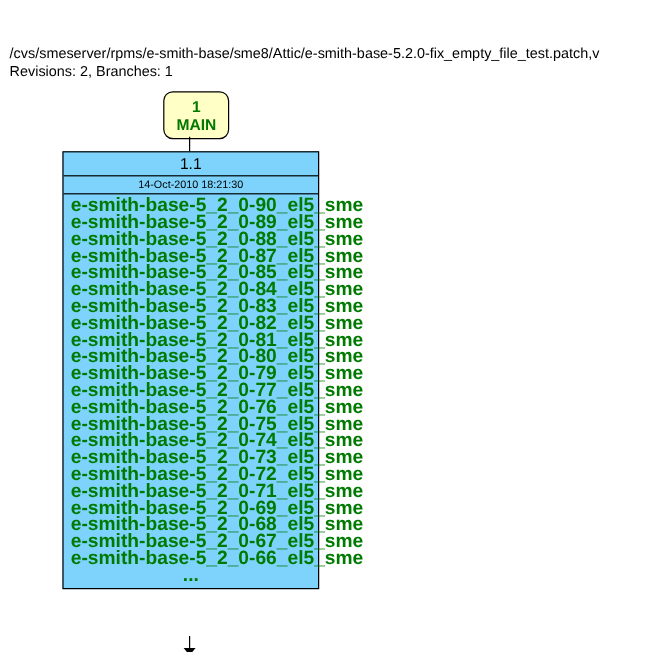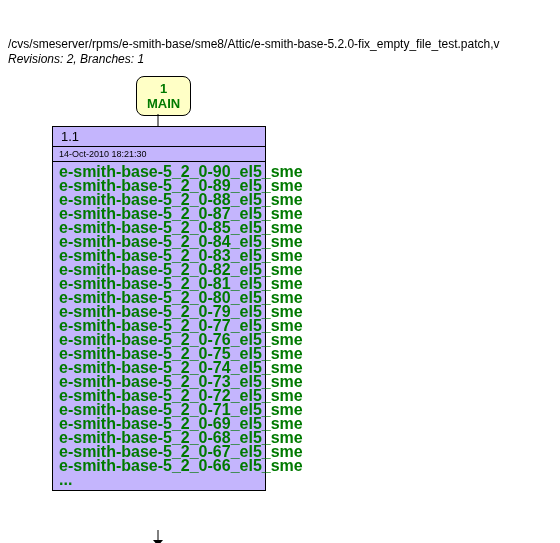--- a/index.html
+++ b/index.html
@@ -5,26 +5,27 @@
   body {
     margin: 0;
     padding: 6px 8px;
     font-family: Helvetica, Arial, sans-serif;
     font-size: 12px;
     background: #ffffff;
     color: #000000;
     white-space: nowrap;
   }
   .path-line { margin-bottom: 1px; margin-top: 31px; }
-  .meta-line { margin-bottom: 10px; font-style: italic; }
+  .meta-line { margin-bottom: 10px; }
   .diagram { position: relative; width: 544px; }
   .node {
     position: absolute;
     border: 1px solid #000;
-    background: #c4b5fd;
+    background: #7dd3fc;
+    text-align: center;
     font-family: Helvetica, Arial, sans-serif;
   }
   .node .version {
     font-size: 13px;
     padding: 2px 8px 2px 8px;
     border-bottom: 1px solid #000;
   }
   .node .timestamp {
     font-size: 9px;
     padding: 2px 6px 2px 6px;

